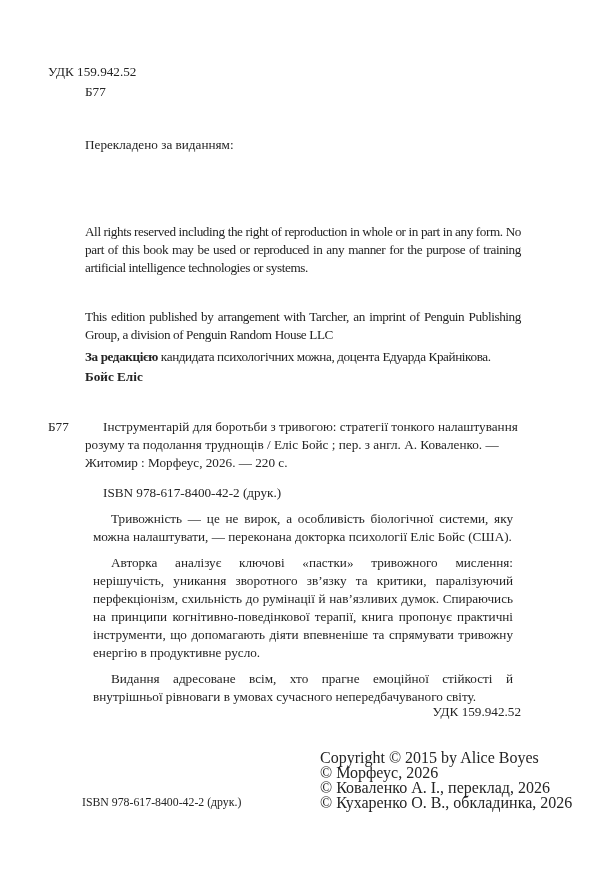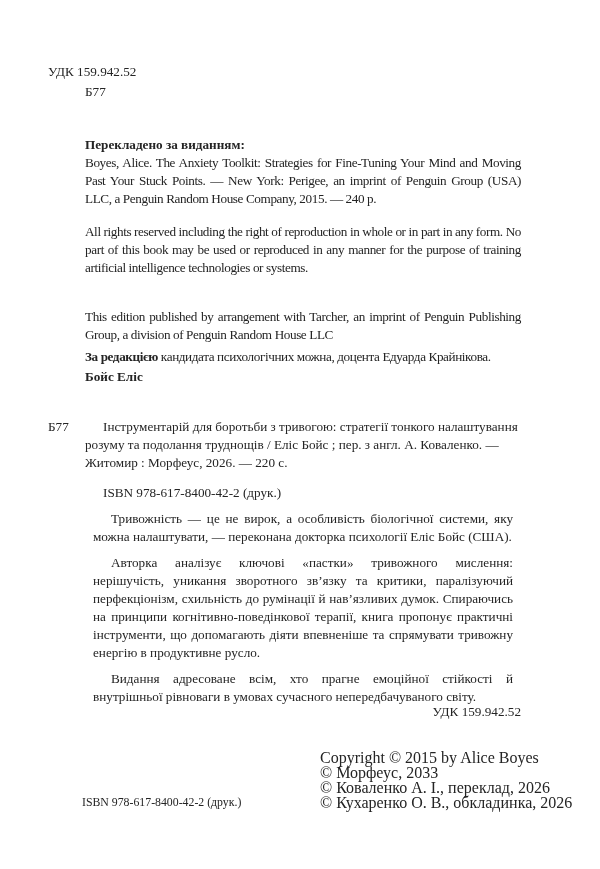--- a/index.html
+++ b/index.html
@@ -21,21 +21,21 @@
   .abs { position: absolute; }
 
   
   .udc-top    { left: 48px; top: 62px; line-height: 20px; }
   .bbk-top    { margin-left: 37px; }
 
   
   .col { left: 85px; width: 436px; }
 
   .translated-block { top: 136px; }
-  .translated-block .heading { font-weight: 700; }
+  .translated-block .heading { font-weight: 400; }
   .translated-block .ref { text-align: justify; letter-spacing: -0.4px; }
 
   .rights-block  { top: 223px; text-align: justify; letter-spacing: -0.4px; }
   .edition-block { top: 308px; text-align: justify; letter-spacing: -0.4px; }
 
   .editor-line { left: 85px; top: 348px; white-space: nowrap; letter-spacing: -0.4px; }
   .editor-line .lbl { font-weight: 700; }
 
   .author-line { left: 85px; top: 368px; font-weight: 700; }
 
@@ -63,21 +63,20 @@
 
 <div class="page">
 
   <div class="abs udc-top">
     <div>УДК 159.942.52</div>
     <div class="bbk-top">Б77</div>
   </div>
 
   <div class="abs col translated-block">
     <div class="heading">Перекладено за виданням:</div>
-    <div class="ref">Boyes, Alice. The Anxiety Toolkit: Strategies for Fine-Tuning Your Mind and Moving Past Your Stuck Points. — New York: Perigee, an imprint of Penguin Group (USA) LLC, a Penguin Random House Company, 2015. — 240 p.</div>
   </div>
 
   <div class="abs col rights-block">All rights reserved including the right of reproduction in whole or in part in any form. No part of this book may be used or reproduced in any manner for the purpose of training artificial intelligence technologies or systems.</div>
 
   <div class="abs col edition-block">This edition published by arrangement with Tarcher, an imprint of Penguin Publishing Group, a division of Penguin Random House LLC</div>
 
   <div class="abs editor-line"><span class="lbl">За редакцією</span><span> кандидата психологічних можна, доцента Едуарда Крайнікова.</span></div>
 
   <div class="abs author-line">Бойс Еліс</div>
 
@@ -89,20 +88,20 @@
   <div class="abs col annotation">
     <p>Тривожність — це не вирок, а особливість біологічної системи, яку можна налаштувати, — переконана докторка психології Еліс Бойс (США).</p>
     <p>Авторка аналізує ключові «пастки» тривожного мислення: нерішучість, уникання зворотного зв’язку та критики, паралізуючий перфекціонізм, схильність до румінації й нав’язливих думок. Спираючись на принципи когнітивно-поведінкової терапії, книга пропонує практичні інструменти, що допомагають діяти впевненіше та спрямувати тривожну енергію в продуктивне русло.</p>
     <p>Видання адресоване всім, хто прагне емоційної стійкості й внутрішньої рівноваги в умовах сучасного непередбачуваного світу.</p>
   </div>
 
   <div class="abs col udc-bottom">УДК 159.942.52</div>
 
   <div class="abs credits">
     <div>Copyright © 2015 by Alice Boyes</div>
-    <div>© Морфеус, 2033</div>
+    <div>© Морфеус, 2026</div>
     <div>© Коваленко А. І., переклад, 2026</div>
     <div>© Кухаренко О. В., обкладинка, 2026</div>
   </div>
 
   <div class="abs isbn-bottom">ISBN 978-617-8400-42-2 (друк.)</div>
 
 </div>
 
 </body></html>

